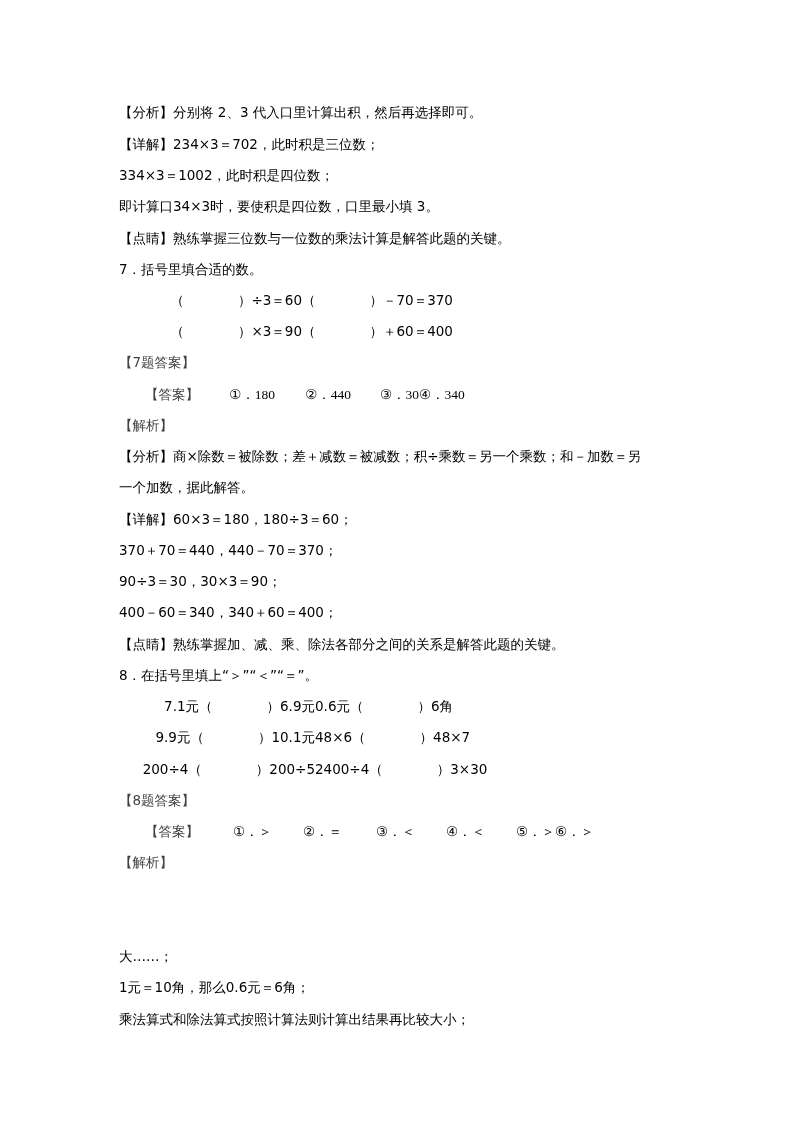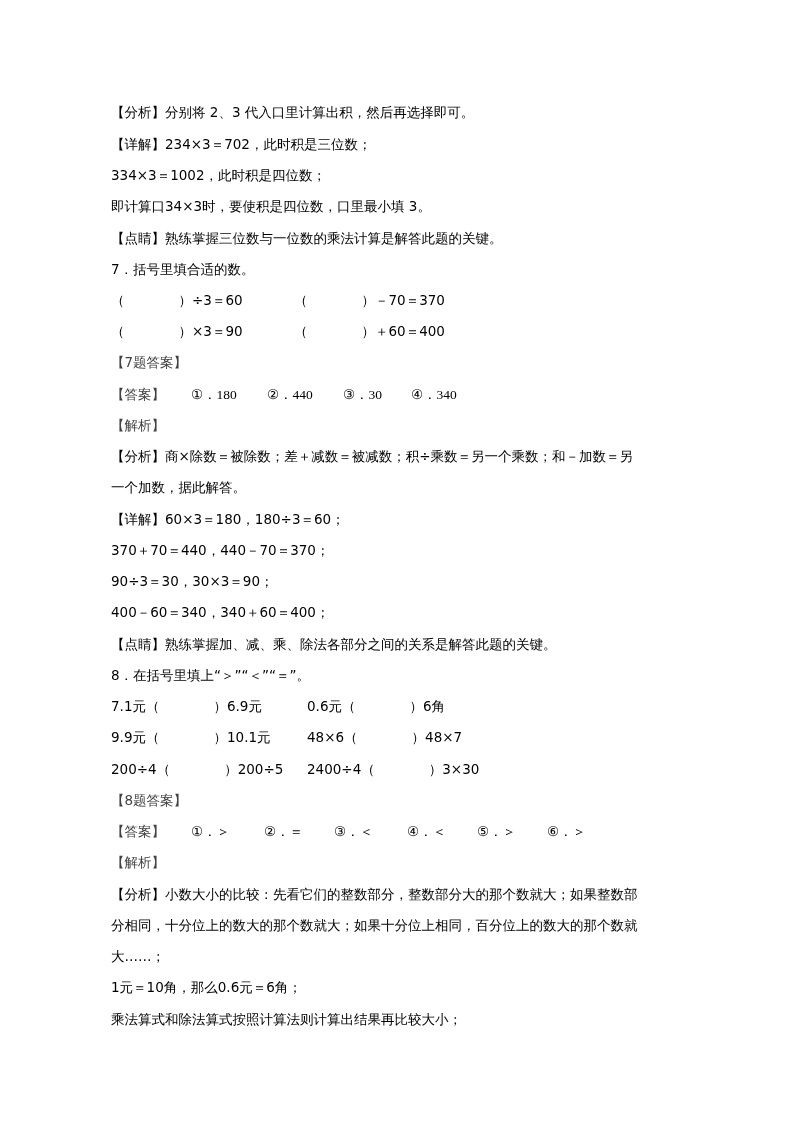--- a/index.html
+++ b/index.html
@@ -17,25 +17,26 @@
     }
     .page {
       position: absolute;
       left: 0;
       top: 0;
       width: 794px;
       height: 1123px;
     }
     .line {
       position: absolute;
-      left: 111px;
+      left: 119px;
       font-size: 13.5px;
       line-height: 20px;
       white-space: nowrap;
       letter-spacing: 0px;
+      text-align: right;
     }
     .blue {
       color: #404040;
     }
     .cell {
       display: inline-block;
     }
     .ans-item {
       display: inline-block;
       font-family: Liberation Serif, serif;
@@ -92,21 +93,17 @@
     <span class="cell" style="width:196px">9.9元（　　　　）10.1元</span><span class="cell">48×6（　　　　）48×7</span>
   </div>
   <div class="line" style="top:759px">
     <span class="cell" style="width:196px">200÷4（　　　　）200÷5</span><span class="cell">2400÷4（　　　　）3×30</span>
   </div>
   <div class="line blue" style="top:790px">【8题答案】</div>
   <div class="line" style="top:821px">
     <span class="blue" style="display:inline-block;width:80px">【答案】</span><span class="ans-item" style="width:73px">①．＞</span><span class="ans-item" style="width:70px">②．＝</span><span class="ans-item" style="width:73px">③．＜</span><span class="ans-item" style="width:70px">④．＜</span><span class="ans-item" style="width:70px">⑤．＞</span><span class="ans-item">⑥．＞</span>
   </div>
   <div class="line blue" style="top:852px">【解析】</div>
-  <div class="line" style="top:884px">
-    <span>【分析】</span><span>小数大小的比较：先看它们的整数部分，整数部分大的那个数就大；如果整数部</span>
-  </div>
-  <div class="line" style="top:915px">分相同，十分位上的数大的那个数就大；如果十分位上相同，百分位上的数大的那个数就</div>
   <div class="line" style="top:946px">大……；</div>
   <div class="line" style="top:977px">1元＝10角，那么0.6元＝6角；</div>
   <div class="line" style="top:1009px">乘法算式和除法算式按照计算法则计算出结果再比较大小；</div>
 
 </div>
 
 </body></html>

